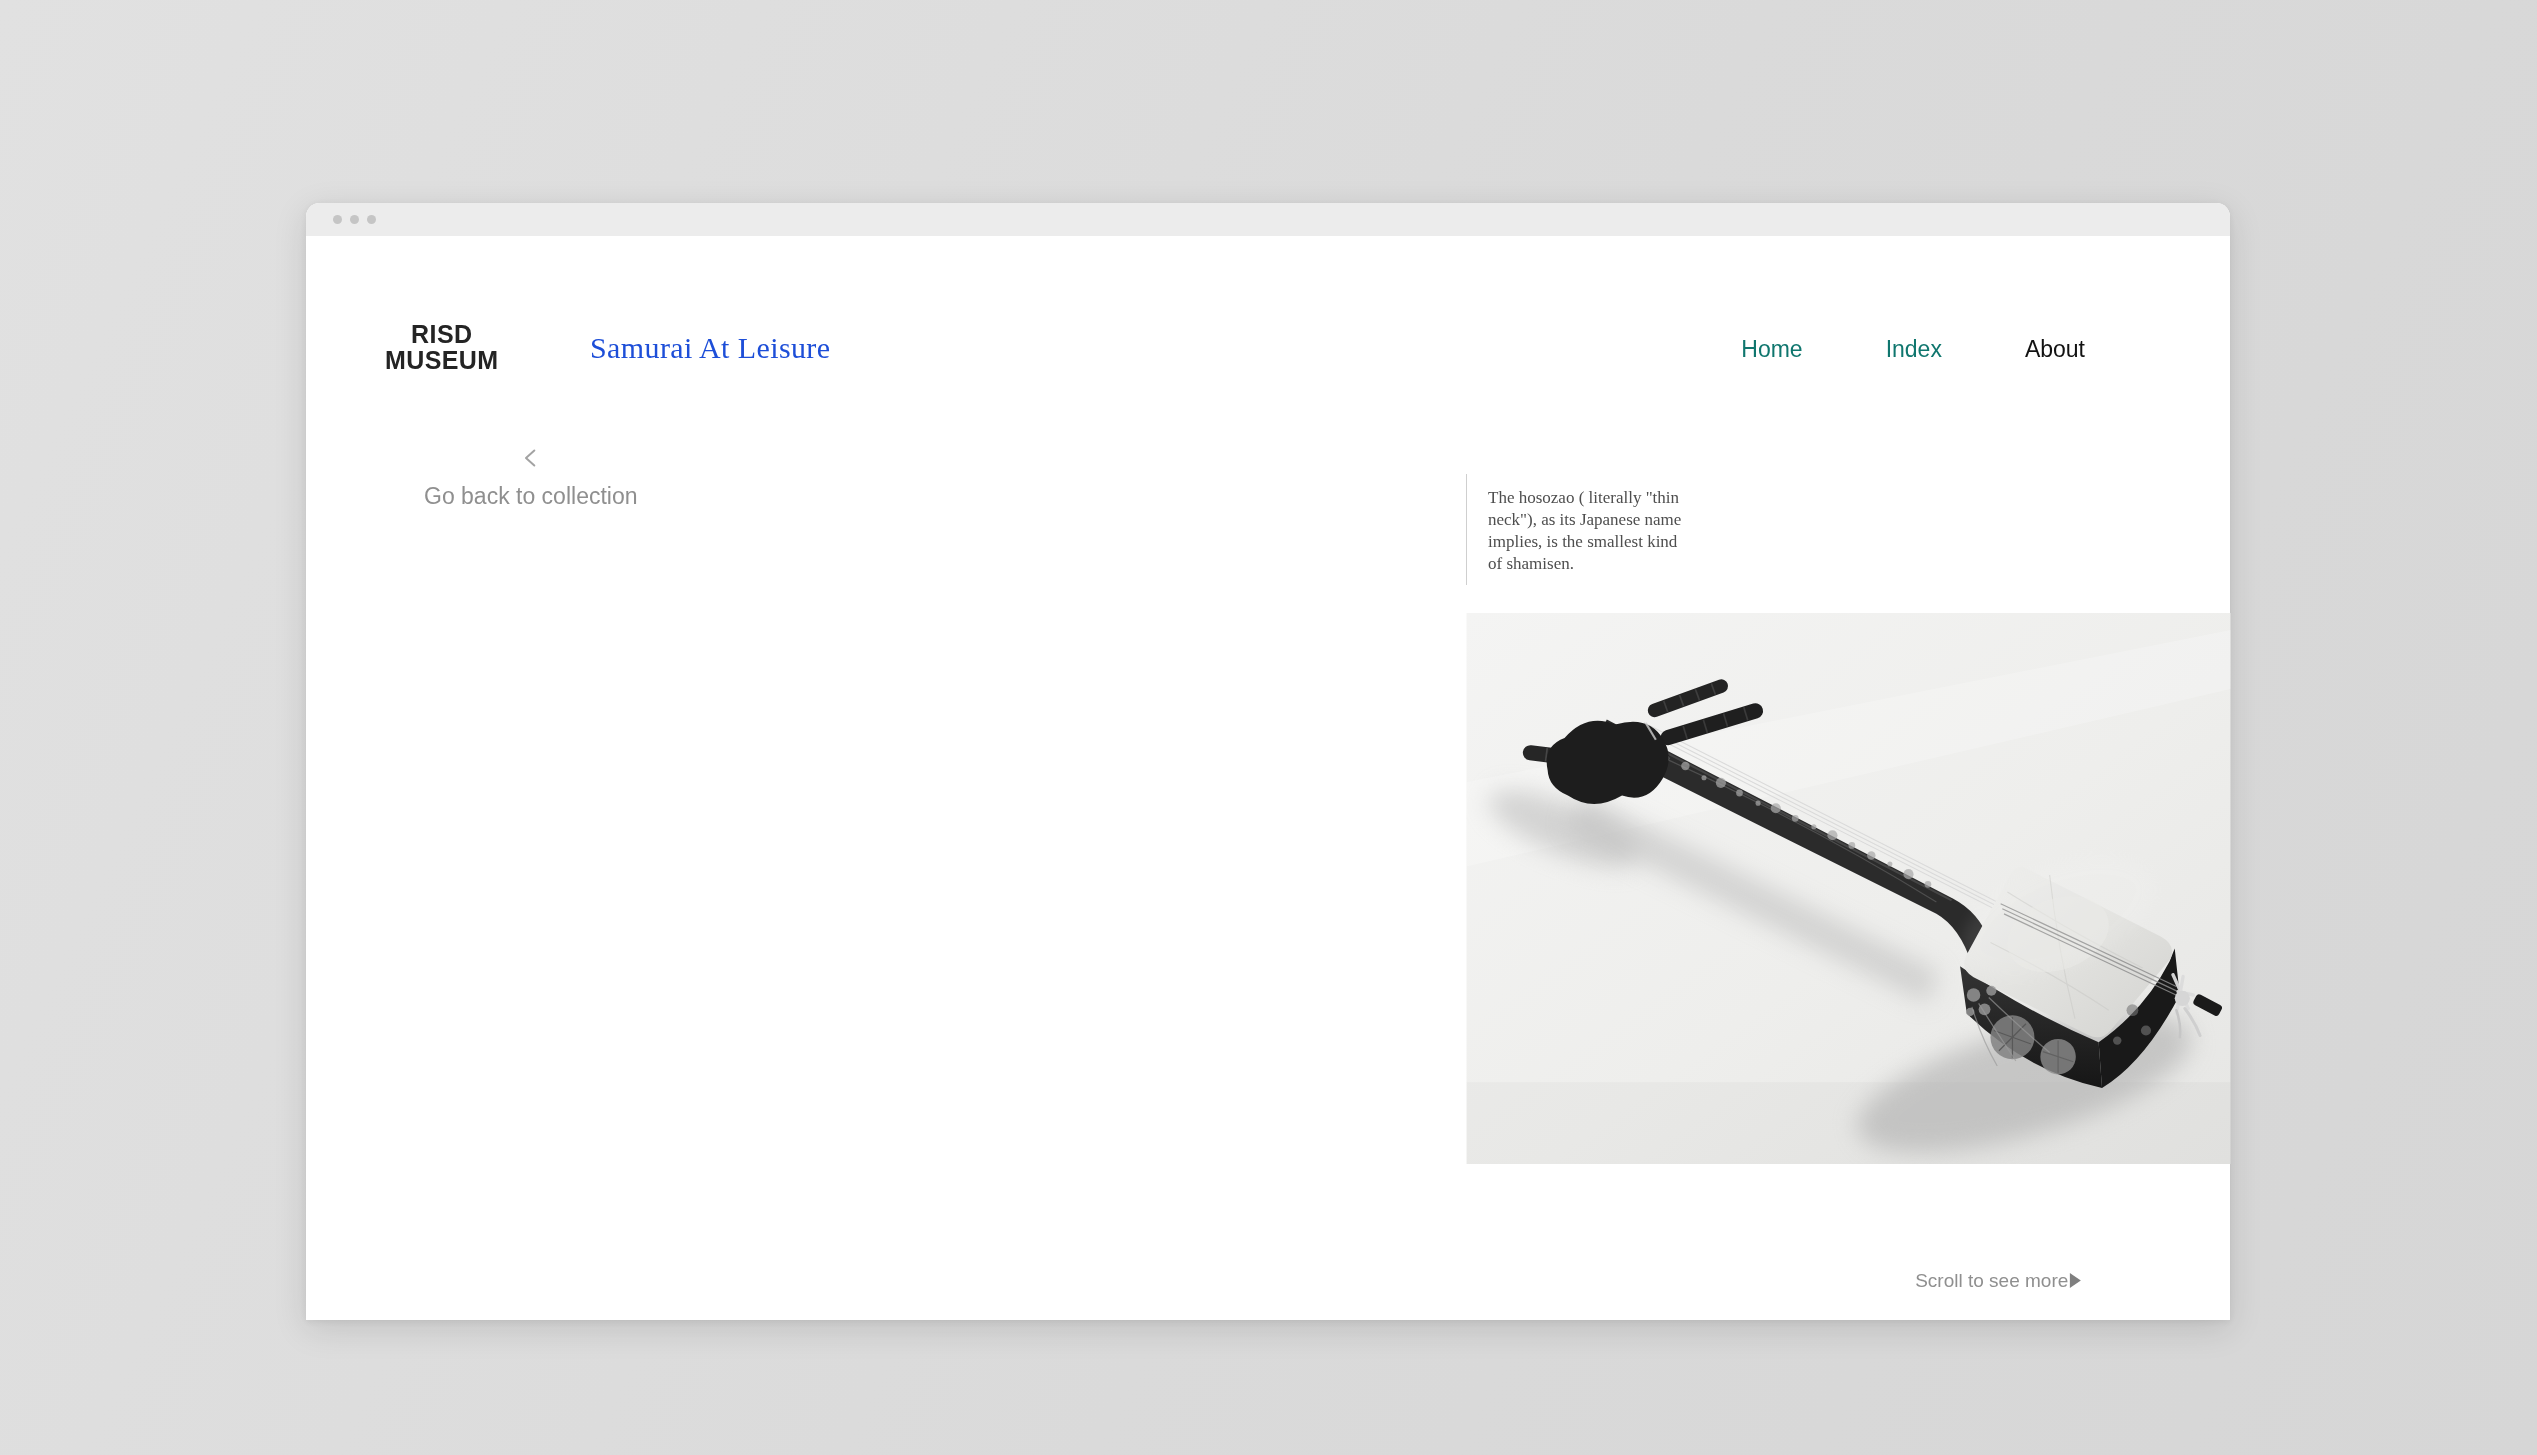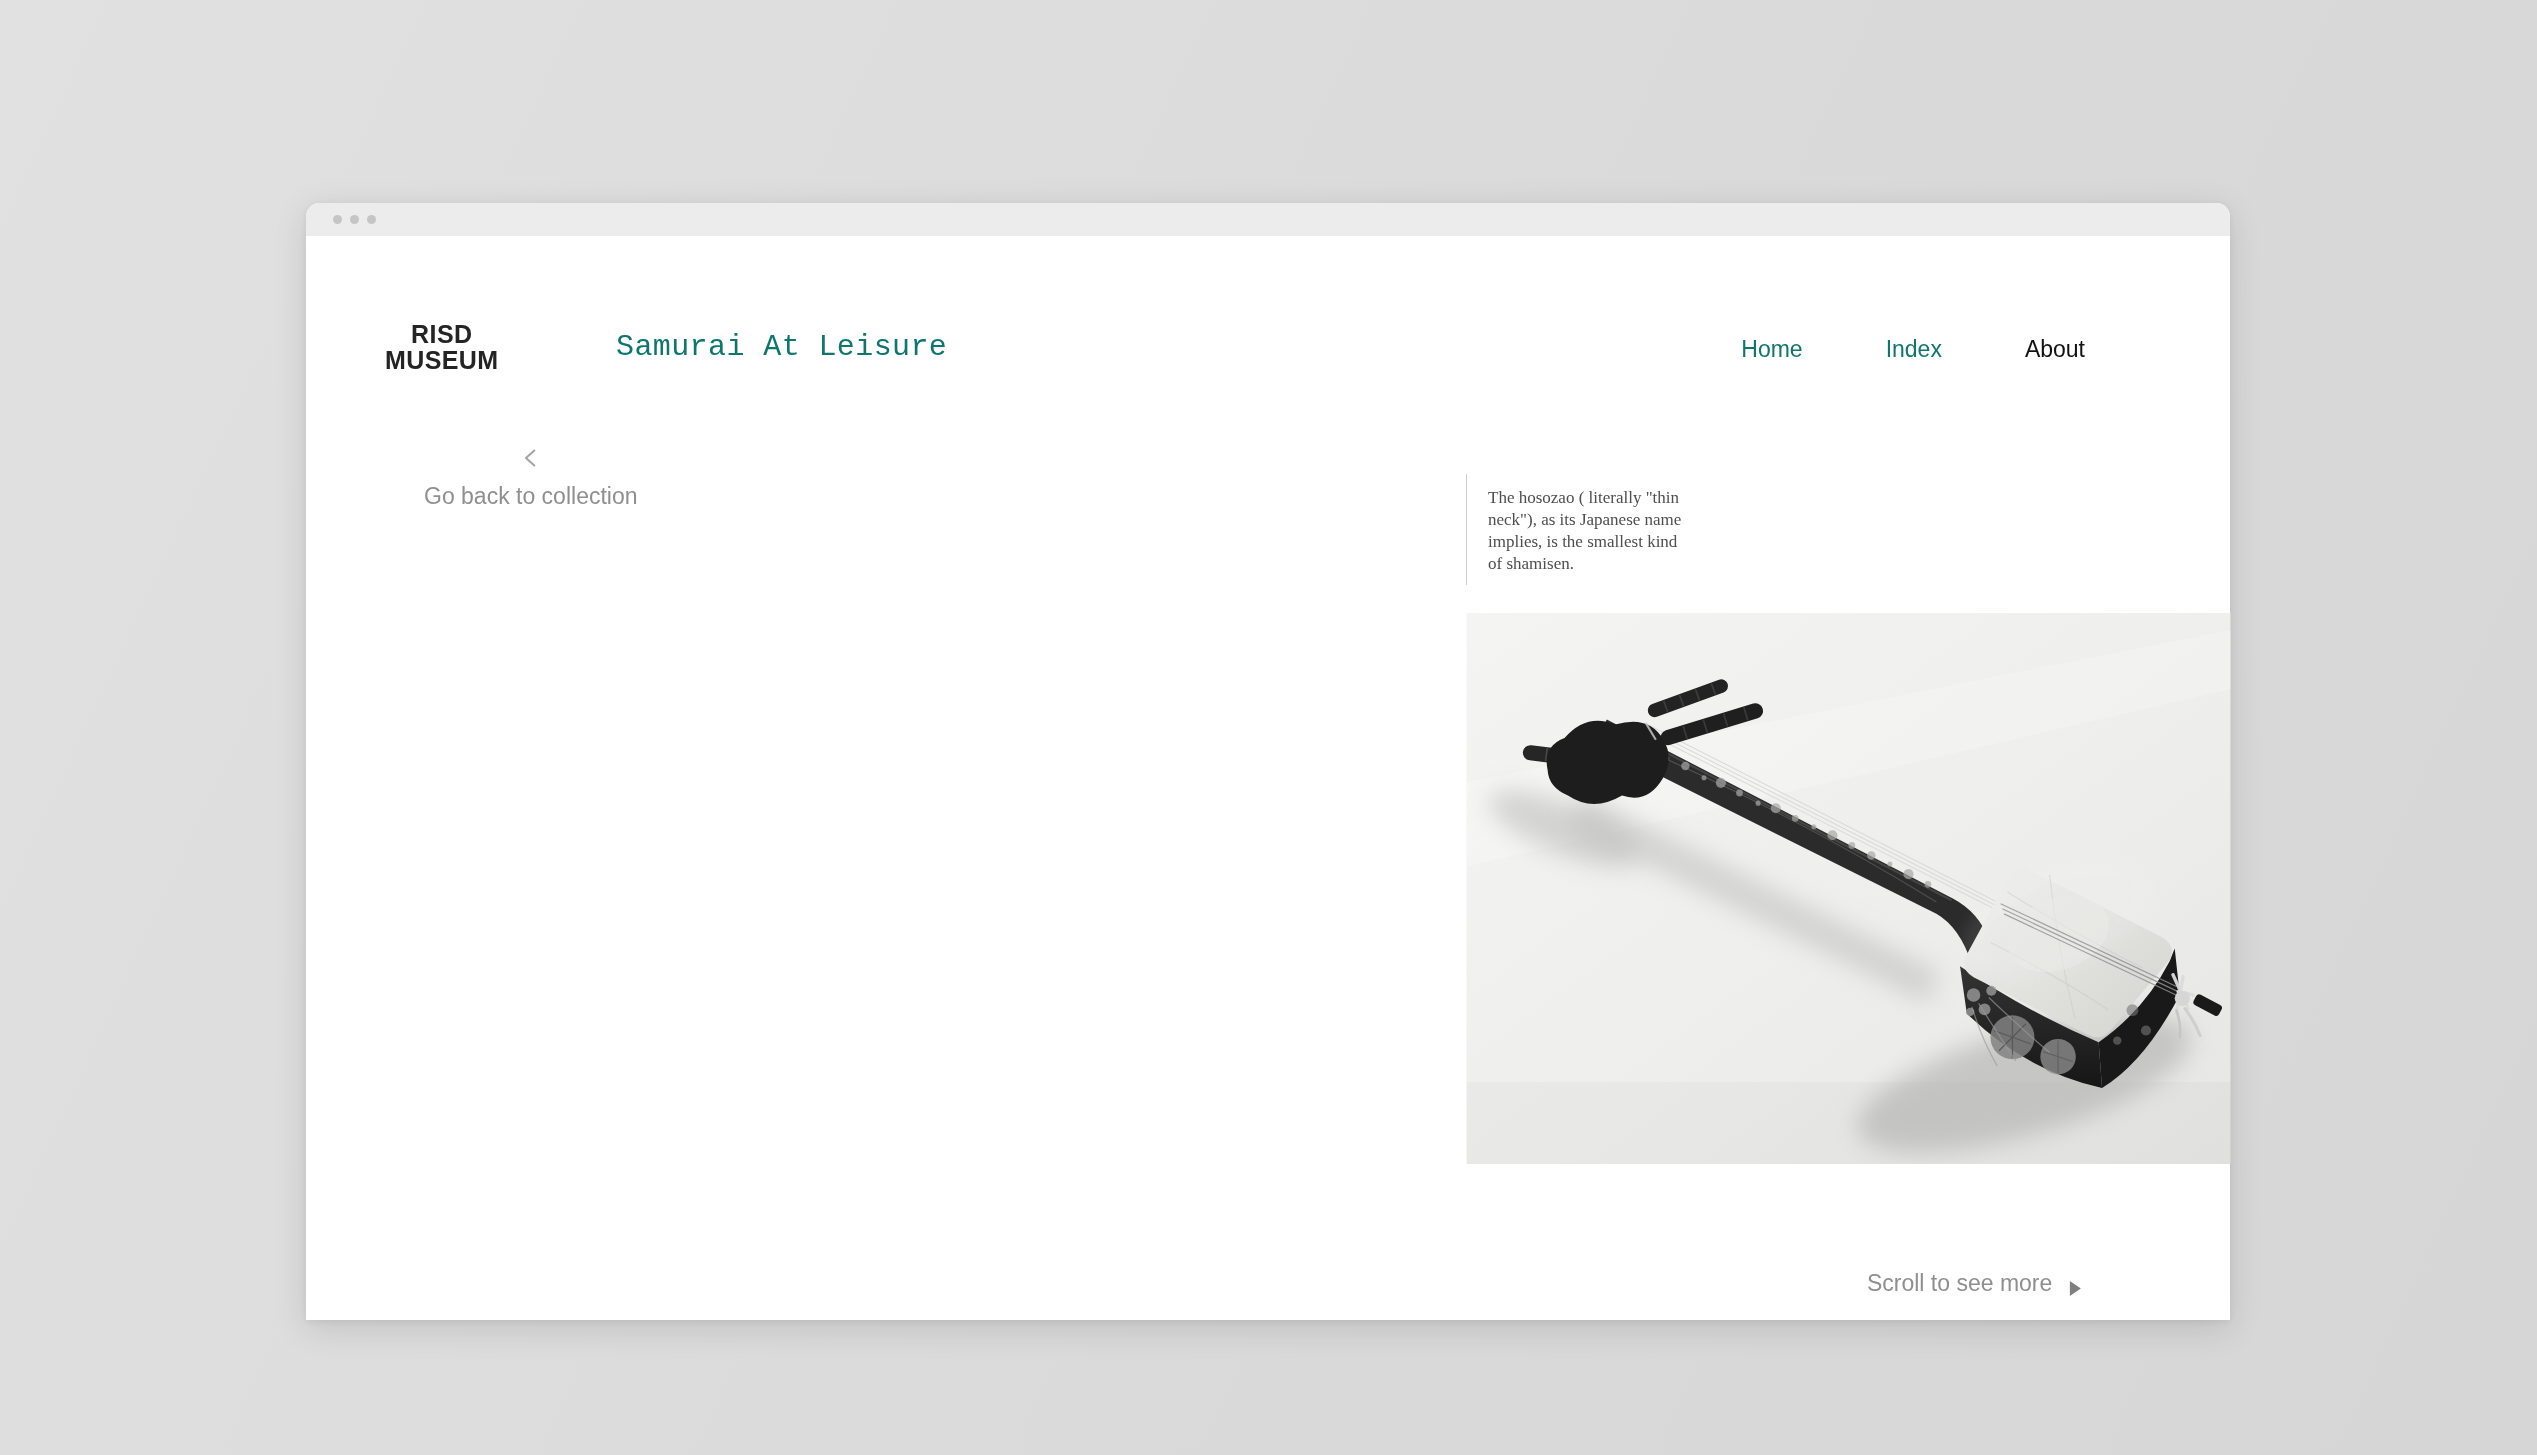--- a/index.html
+++ b/index.html
@@ -12,23 +12,23 @@
     box-shadow:0 8.5px 34px rgba(0,0,0,.12),0 1.7px 6.8px rgba(0,0,0,.06);}
   .chrome{position:absolute;left:0;top:0;width:100%;height:33px;background:#ececec;
     border-radius:13.5px 13.5px 0 0;}
   .dots{position:absolute;left:27px;top:12px;display:flex;gap:7.6px;}
   .dot{width:9.3px;height:9.3px;border-radius:50%;background:#c5c5c5;}
   .page{position:absolute;left:0;top:33px;width:1924px;height:1084px;}
 
   .logo{position:absolute;left:79px;top:85px;font-weight:700;font-size:25px;
     line-height:26px;letter-spacing:0.4px;color:#242424;cursor:pointer;}
   .logo span{display:block;text-align:center;}
-  .site-title{position:absolute;left:310px;top:95px;
-    font-family:Liberation Mono, monospace;font-size:30px;line-height:1.1;
-    letter-spacing:0.4px;color:#0f766e;}
+  .site-title{position:absolute;left:284px;top:95px;
+    font-family:Liberation Serif, serif;font-size:30px;line-height:1.1;
+    letter-spacing:0.4px;color:#1d4ed8;}
   .nav{position:absolute;right:145px;top:100px;display:flex;gap:83px;font-size:23px;}
   .nav a{color:#0f766e;text-decoration:none;cursor:pointer;}
   .nav a.active{color:#121212;font-weight:500;}
 
   .back{position:absolute;left:118px;top:211px;display:flex;align-items:center;gap:14.4px;
     font-size:23px;color:#8f8f8f;text-decoration:none;cursor:pointer;flex-direction:column;}
   .back svg{display:block;}
 
   .headline{position:absolute;left:111px;top:369px;margin:0;font-weight:400;
     font-family:"Liberation Serif","DejaVu Serif",serif;font-size:152px;line-height:1;
@@ -39,22 +39,22 @@
 
   .annotation{position:absolute;left:1160px;top:238px;width:279px;box-sizing:border-box;
     border-left:1.7px solid #cfcfcf;padding:12.7px 0 10px 21px;
     font-family:"Liberation Serif","DejaVu Serif",serif;font-size:17px;line-height:22px;
     color:#4e4e4e;white-space:pre-line;}
 
   .photo{position:absolute;left:1160px;top:377px;width:765px;height:551px;margin:0;
     overflow:hidden;}
   .photo svg{display:block;}
 
-  .scroll-cta{position:absolute;right:148px;top:1034px;display:flex;align-items:flex-end;
-    gap:17px;font-size:23px;color:#8f8f8f;cursor:pointer;}
+  .scroll-cta{position:absolute;right:148px;top:1034px;display:flex;align-items:flex-start;
+    gap:1px;font-size:19px;color:#8f8f8f;cursor:pointer;}
   .scroll-cta svg{display:block;margin-top:1.7px;}
 </style>
 </head>
 <body>
 
 <div class="stage">
   <div class="window">
 
     <div class="chrome">
       <div class="dots">

